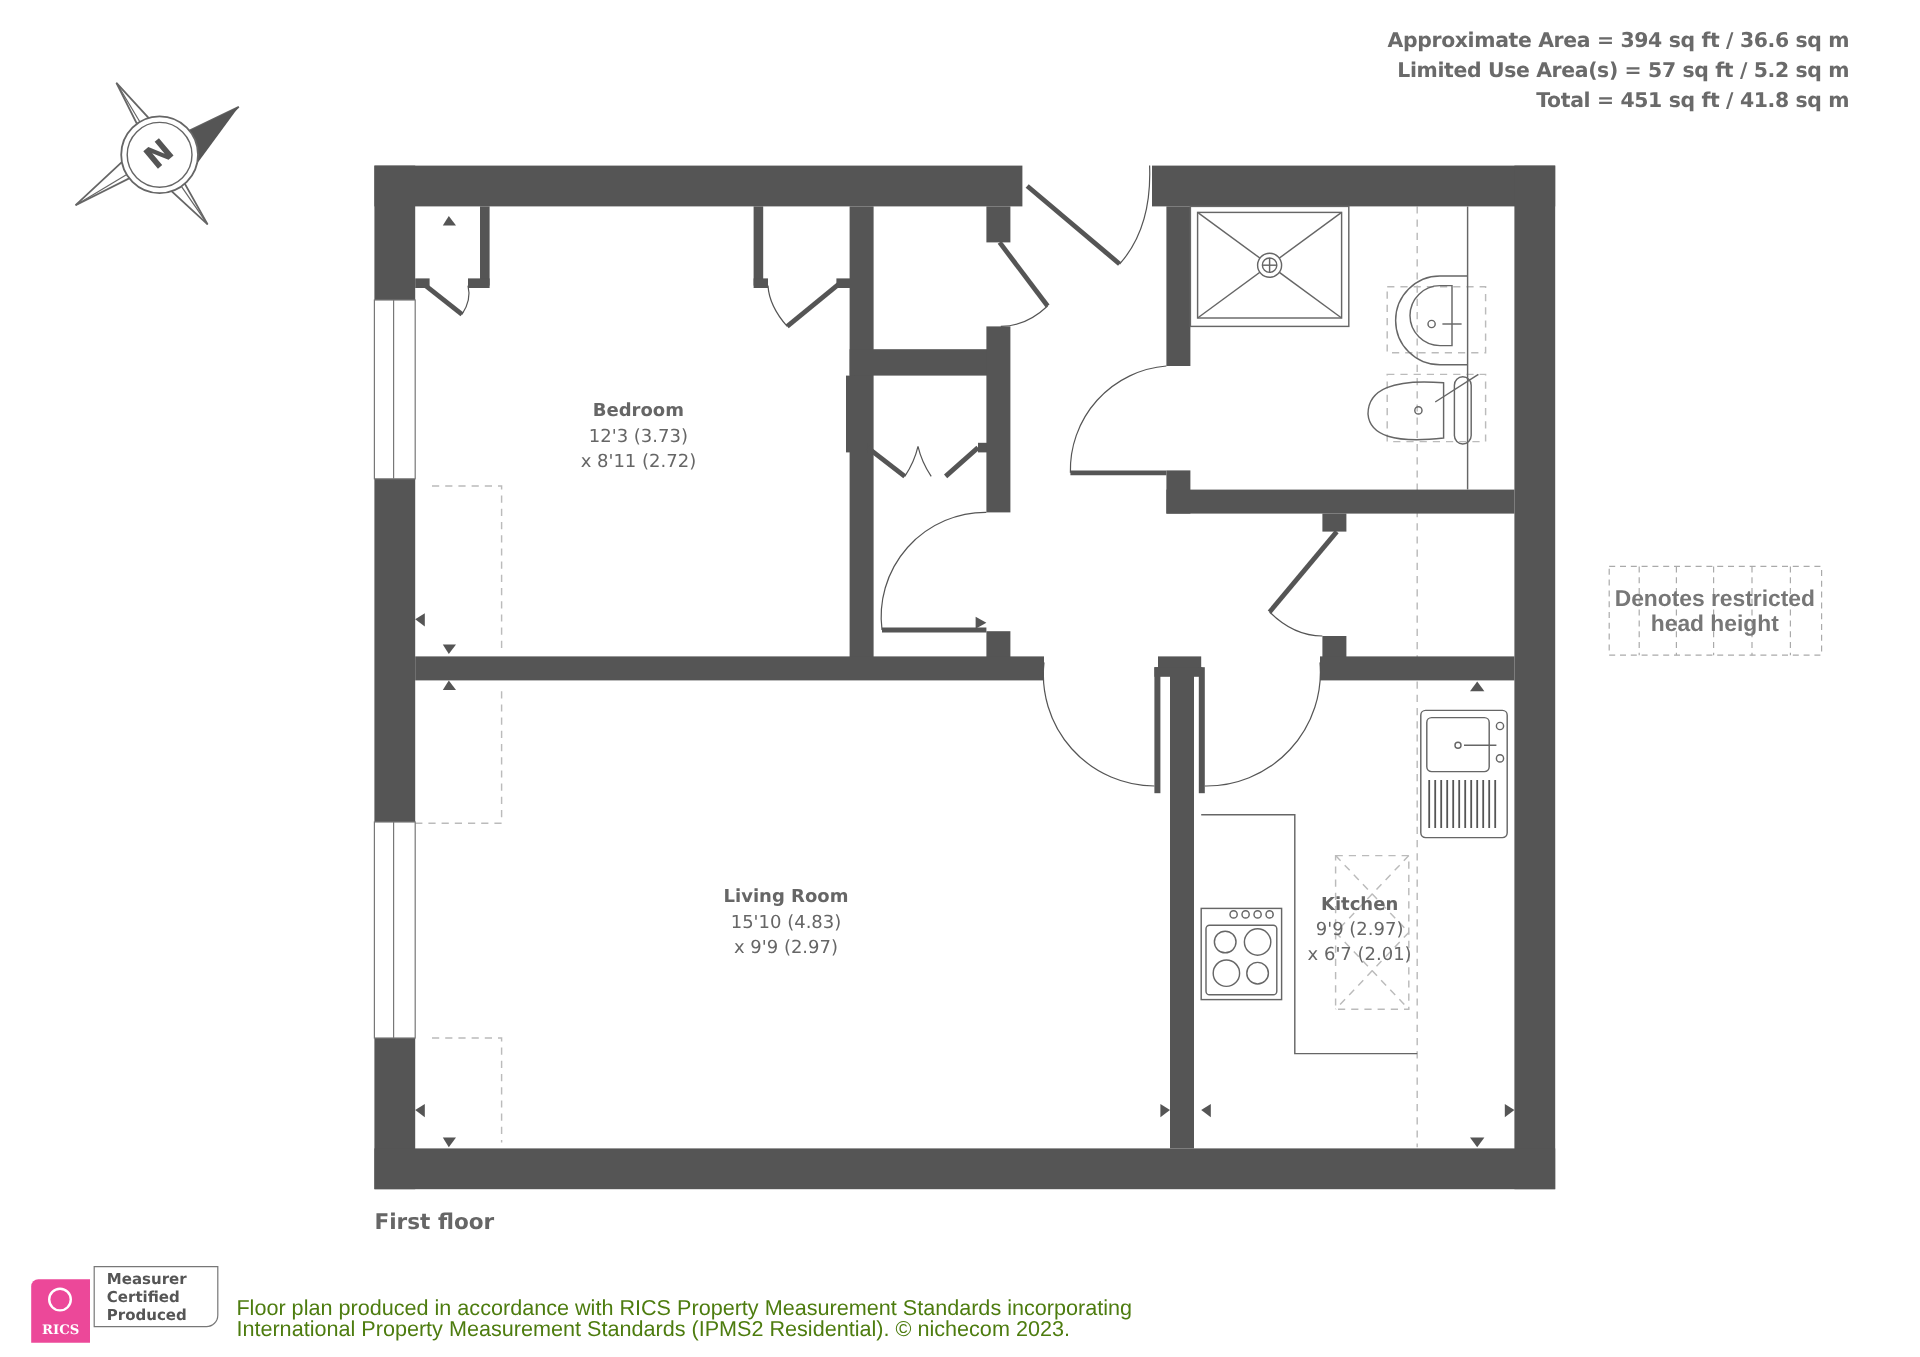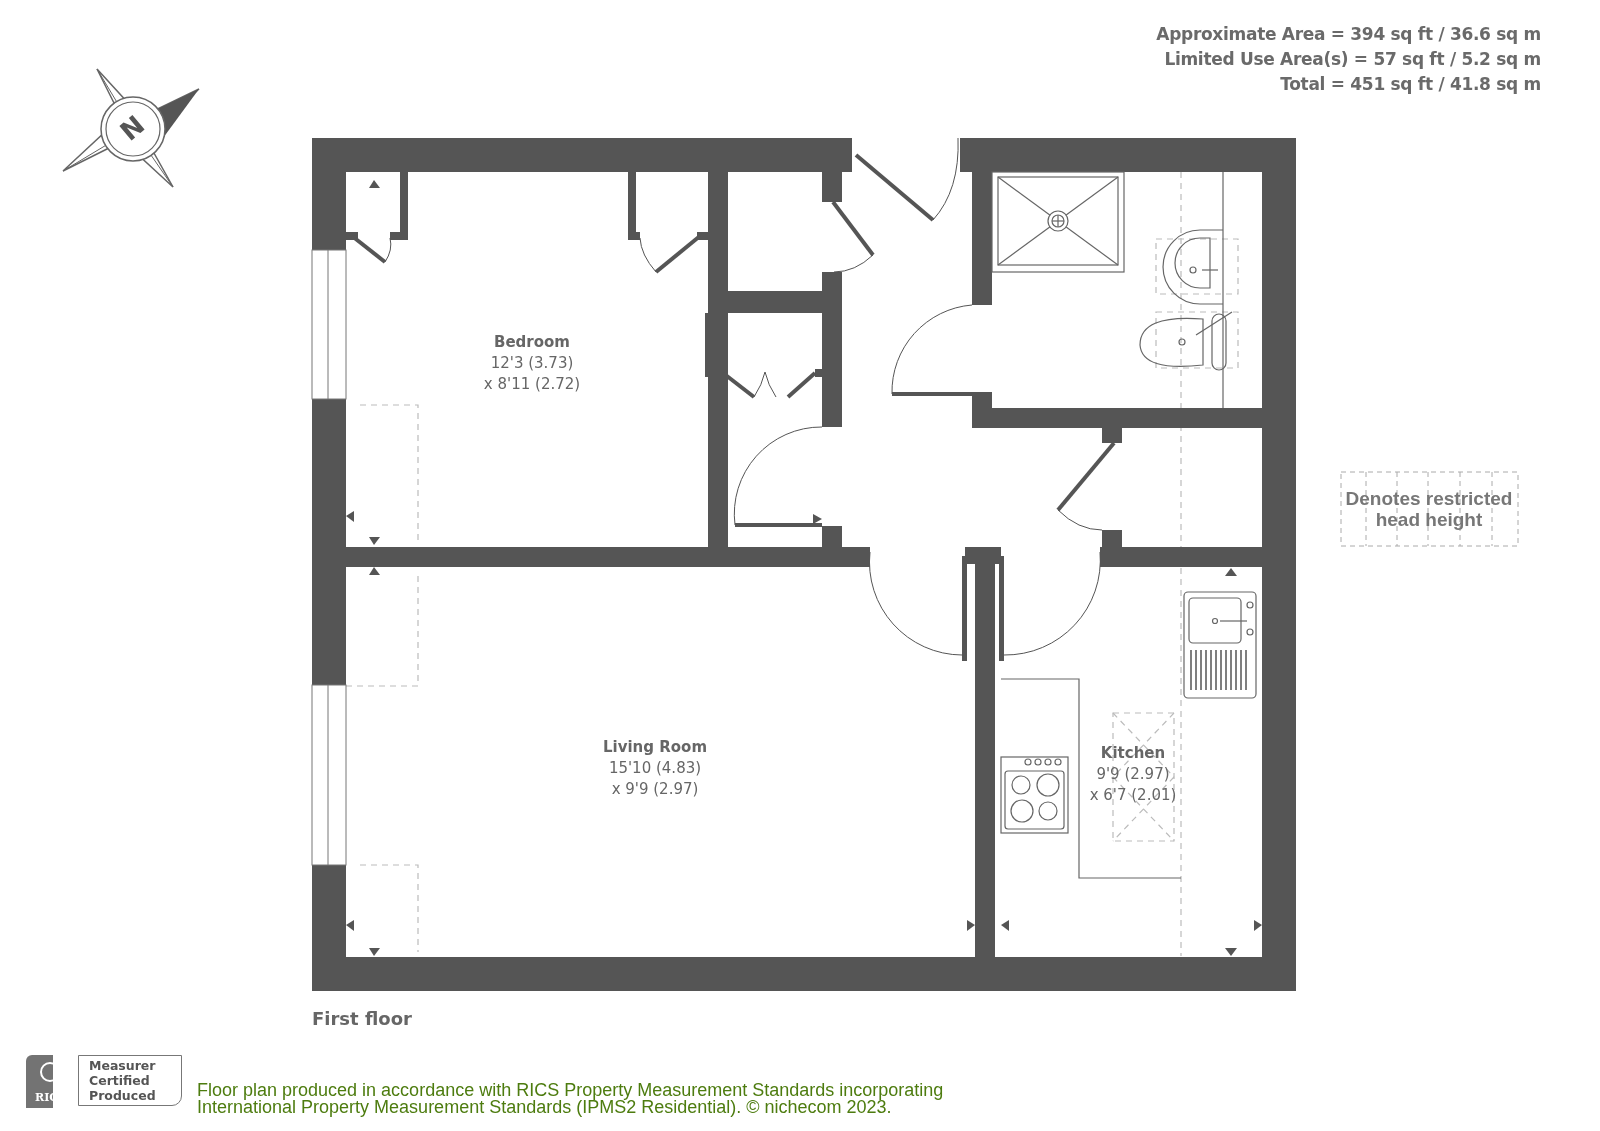--- a/index.html
+++ b/index.html
@@ -6,21 +6,21 @@
   body { width: 1600px; height: 1131px; position: relative; overflow: hidden; font-family: "DejaVu Sans", sans-serif; }
   .area-block { position: absolute; right: 59px; top: 22px; text-align: right; color: #6a6a6a; font-family: "DejaVu Sans", sans-serif; font-weight: bold; }
   .area-line { font-size: 17px; line-height: 25px; letter-spacing: -0.3px; }
   .area-note { font-size: 10.5px; line-height: 20px; margin-top: 1px; }
   svg.plan { position: absolute; left: 0; top: 0; }
   .room-label { font-family: "DejaVu Sans", sans-serif; fill: #666; text-anchor: middle; }
   .room-name { font-weight: bold; font-size: 15px; }
   .room-dim { font-size: 15px; }
   .floor-label { position: absolute; left: 312px; top: 1008px; font-size: 18px; font-weight: bold; color: #666; font-family: "DejaVu Sans", sans-serif; text-align: center; }
   .rics { position: absolute; left: 26px; top: 1055px; width: 160px; height: 53px; }
-  .rics-left { position: absolute; left: 0; top: 0; width: 27px; height: 53px; background: #737373; border-radius: 6px 0 0 0; color: #fff; }
+  .rics-left { position: absolute; left: 0; top: 11px; width: 49px; height: 53px; background: #ec4899; border-radius: 6px 0 0 0; color: #fff; }
   .rics-left .rics-text { position: absolute; bottom: 4px; left: 0; width: 49px; text-align: center; font-size: 11px; font-weight: bold; font-family: "DejaVu Serif", serif; }
   .rics-left .lion { position: absolute; top: 7px; left: 14px; width: 20px; height: 20px; border: 2px solid #fff; border-radius: 50%; box-sizing: border-box; }
   .rics-right { position: absolute; left: 52px; top: 0; width: 104px; height: 51px; border: 1px solid #777; border-radius: 0 0 10px 0; box-sizing: border-box; padding: 2px 0 0 10px; color: #555; font-weight: bold; font-size: 12.5px; line-height: 15px; font-family: "DejaVu Sans", sans-serif; }
   .footer-text { position: absolute; left: 197px; top: 1054px; font-size: 18px; line-height: 17px; color: #4d7c0f; font-family: "Liberation Sans", sans-serif; margin-top: 28px; }
   .legend-text { font-family: "Liberation Sans", sans-serif; font-weight: bold; font-size: 19px; fill: #777; text-anchor: middle; }
 </style>
 </head>
 <body>
 
 <div class="area-block">

